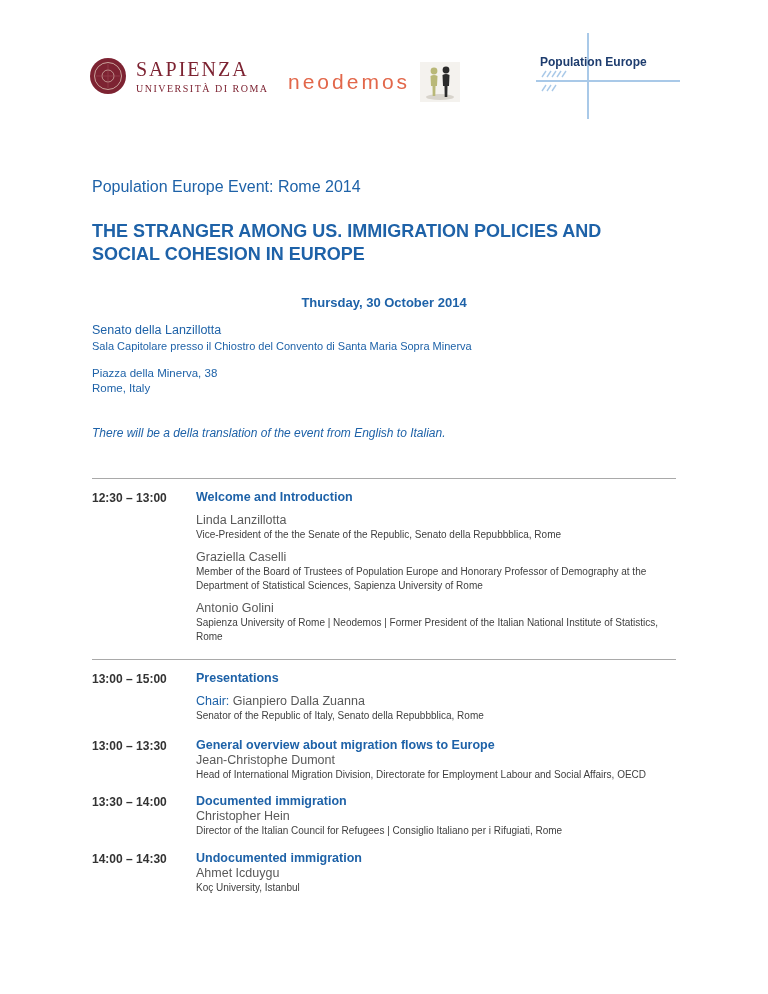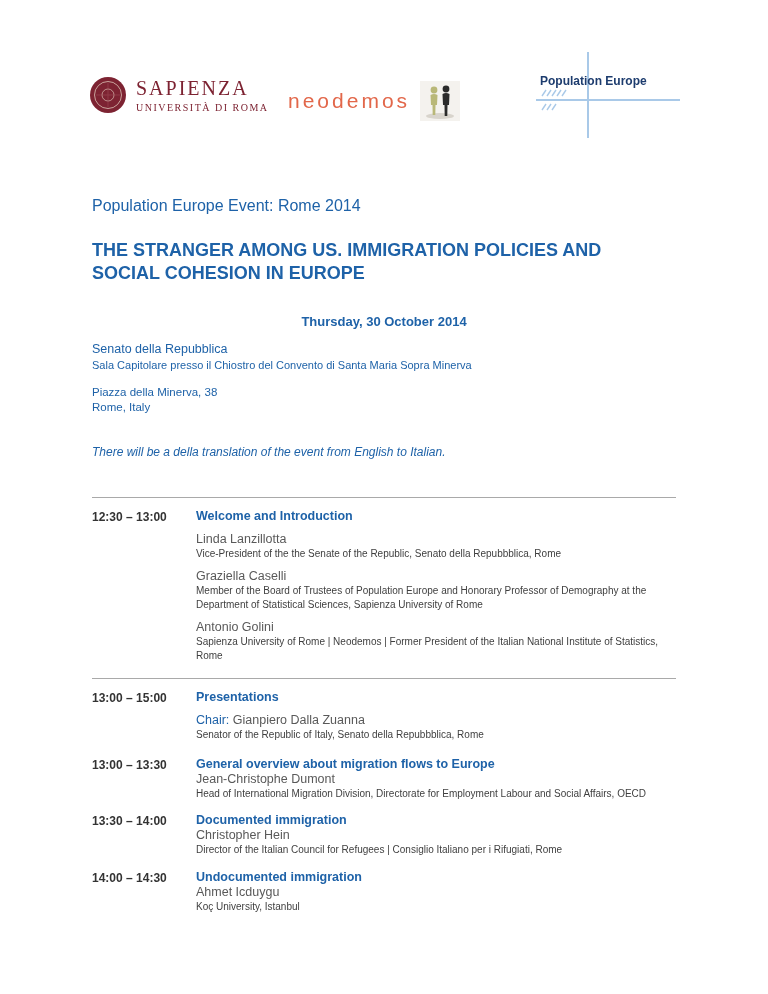--- a/index.html
+++ b/index.html
@@ -1,18 +1,18 @@
 <!DOCTYPE html>
 <html><head>
 <meta charset="utf-8">
 <style>
   * { box-sizing: border-box; margin: 0; padding: 0; }
   html, body { width: 768px; height: 994px; background: #ffffff; overflow: hidden; }
   body { font-family: "Liberation Sans", sans-serif; color: #3f3f3f; }
-  .page { position: relative; width: 768px; height: 734px; background: #fff; margin-top: 19px; }
+  .page { position: relative; width: 768px; height: 734px; background: #fff; }
 
   
   .logos { position: absolute; top: 0; left: 0; width: 100%; height: 130px; }
   .sapienza { position: absolute; left: 88px; top: 56px; display: flex; align-items: center; gap: 8px; }
   .sap-name { font-family: "Liberation Serif", serif; font-size: 20px; letter-spacing: 2px; color: #7d2332; font-weight: 500; }
   .sap-sub  { font-family: "Liberation Serif", serif; font-size: 10px; letter-spacing: 1.5px; color: #7d2332; margin-top: 2px; }
 
   .neodemos { position: absolute; left: 288px; top: 62px; display: flex; align-items: center; gap: 10px; }
   .neo-text { font-size: 21px; letter-spacing: 3px; color: #e2674a; font-weight: 400; }
 
@@ -101,21 +101,21 @@
   </div>
 
   <div class="content">
 
     <p class="event-label">Population Europe Event: Rome 2014</p>
 
     <h1 class="doc-title">THE STRANGER AMONG US. IMMIGRATION POLICIES AND SOCIAL COHESION IN EUROPE</h1>
 
     <p class="date">Thursday, 30 October 2014</p>
 
-    <p class="venue">Senato della Repubblica</p>
+    <p class="venue">Senato della Lanzillotta</p>
     <p class="venue-detail">Sala Capitolare presso il Chiostro del Convento di Santa Maria Sopra Minerva</p>
 
     <p class="address">Piazza della Minerva, 38</p>
     <p class="city">Rome, Italy</p>
 
     <p class="note">There will be a della translation of the event from English to Italian.</p>
 
     <div class="divider first-divider"></div>
 
     <section class="session">

